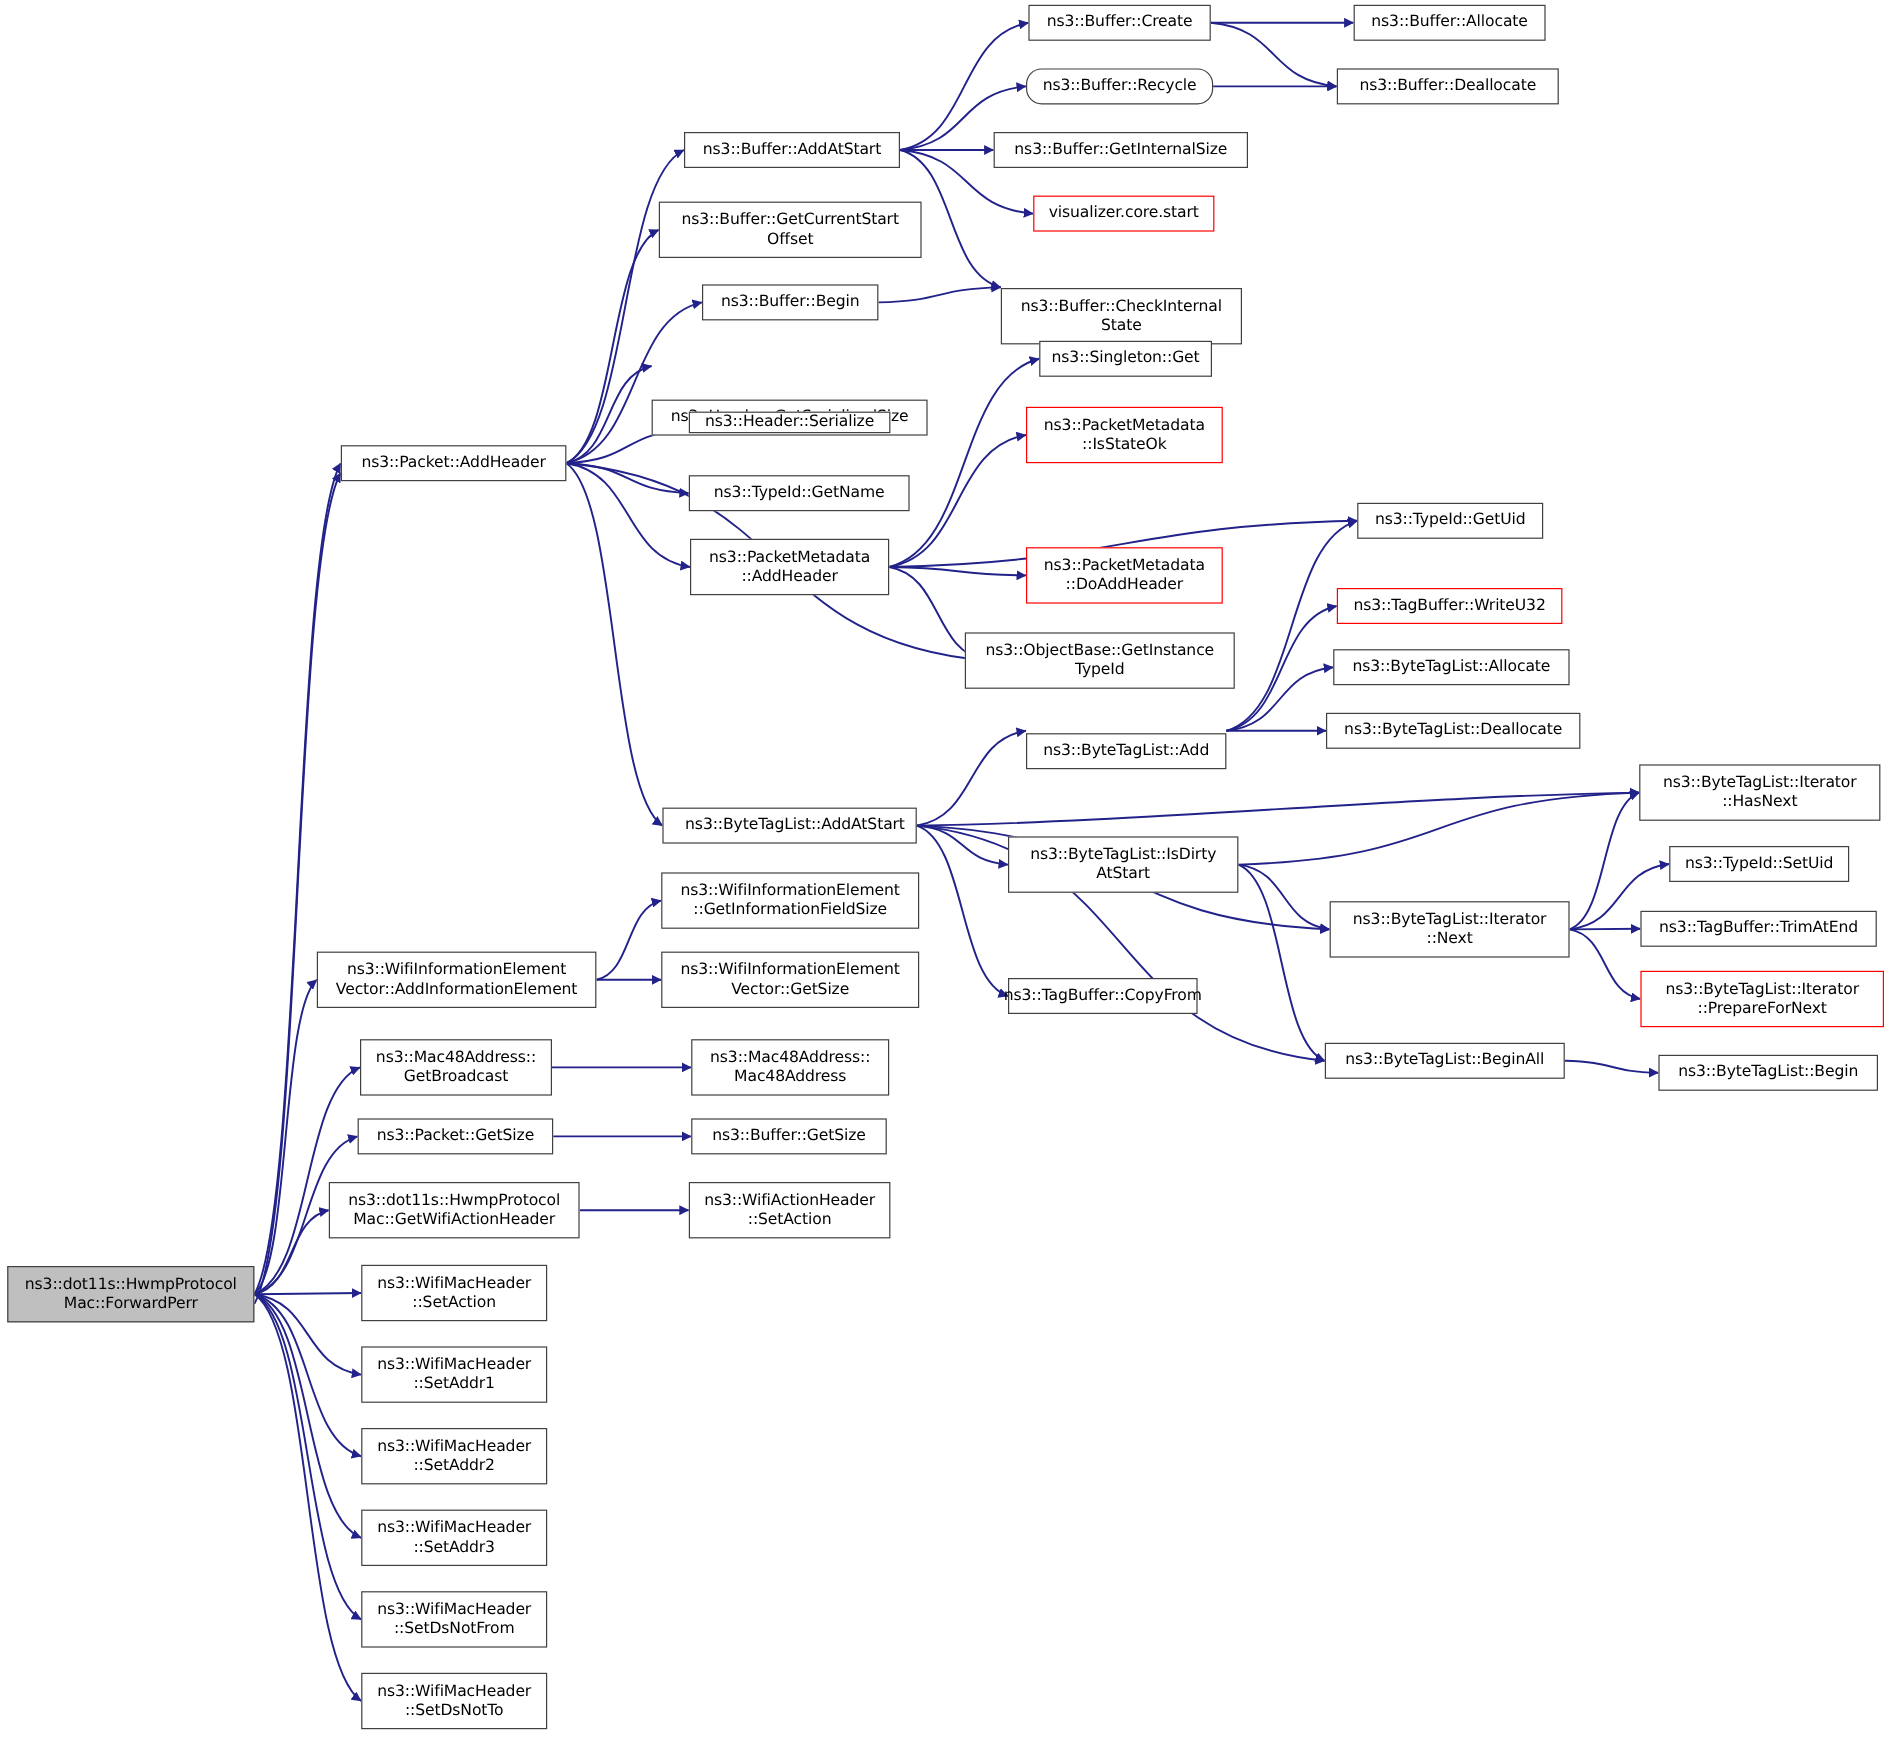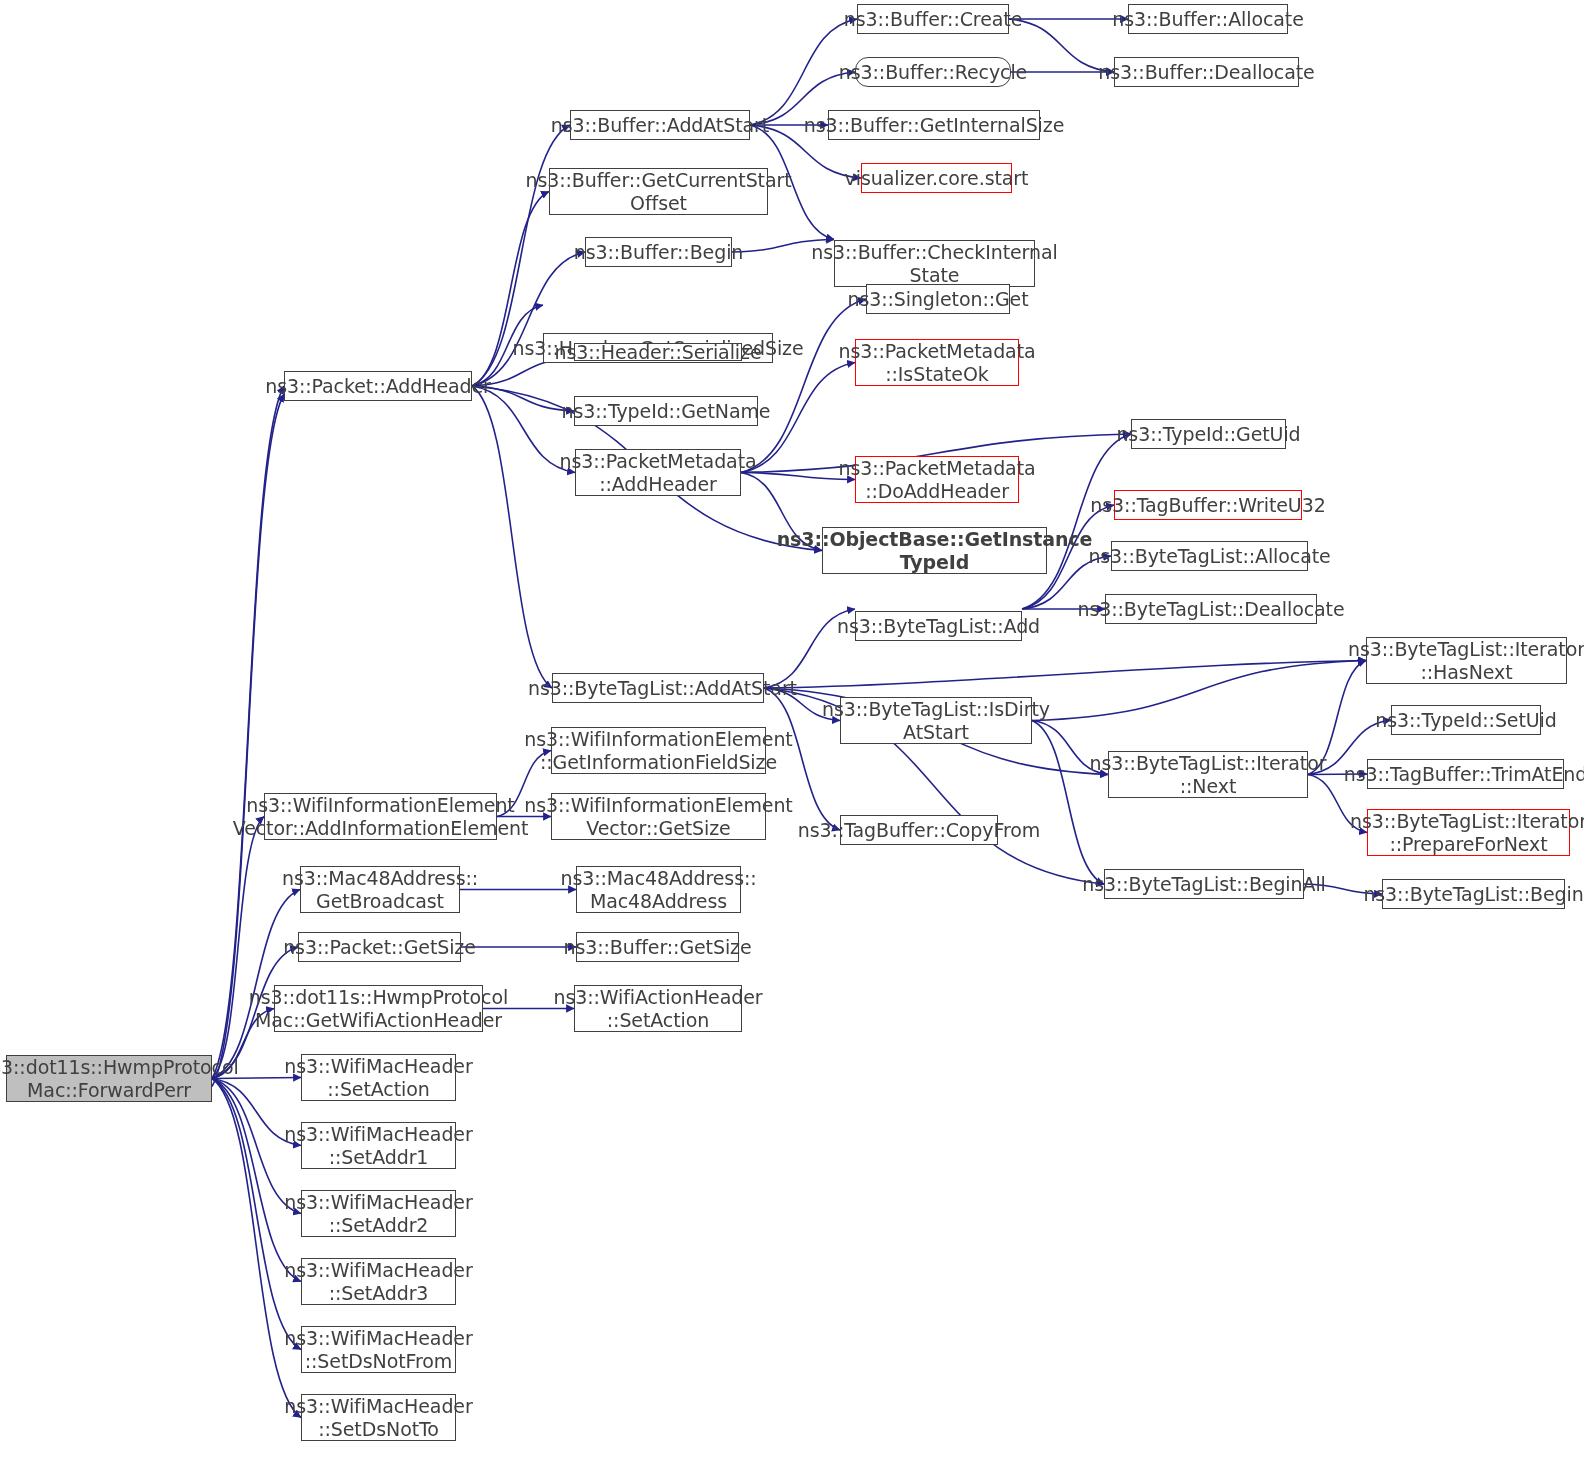--- a/index.html
+++ b/index.html
@@ -8,22 +8,22 @@
   #edges{position:absolute;left:0;top:0;width:1584px;height:1463px;pointer-events:none;}
   .node{
     position:absolute;
     box-sizing:border-box;
     display:flex;
     align-items:center;
     justify-content:center;
     text-align:center;
     background:#ffffff;
     border:1px solid #404040;
-    color:#404040;
-    font-size:19px;
+    color:#000000;
+    font-size:13px;
     line-height:1.18;
     letter-spacing:-0.1px;
     white-space:pre-line;
     padding:0 3px;
   }
   .node.red{border-color:#ff0000;}
   .node.root{background:#bfbfbf;border-color:#404040;}
 </style>
 </head>
 <body>
@@ -115,21 +115,21 @@
 ::IsStateOk</div>
       <div class="node" style="left: 574px; top: 343px; width: 168px; height: 18px;">ns3::Header::Serialize</div>
       <div class="node" style="left: 284px; top: 371px; width: 188px; height: 30px;">ns3::Packet::AddHeader</div>
       <div class="node" style="left: 574px; top: 396px; width: 184px; height: 30px;">ns3::TypeId::GetName</div>
       <div class="node" style="left: 1131px; top: 419px; width: 155px; height: 30px;">ns3::TypeId::GetUid</div>
       <div class="node" style="left: 575px; top: 449px; width: 166px; height: 47px;">ns3::PacketMetadata
 ::AddHeader</div>
       <div class="node red" style="left: 855px; top: 456px; width: 164px; height: 47px;">ns3::PacketMetadata
 ::DoAddHeader</div>
       <div class="node red" style="left: 1114px; top: 490px; width: 188px; height: 30px;">ns3::TagBuffer::WriteU32</div>
-      <div class="node" style="left: 822px; top: 527px; width: 225px; height: 47px; font-weight: bold;">ns3::ObjectBase::GetInstance
+      <div class="node" style="left: 804px; top: 527px; width: 225px; height: 47px;">ns3::ObjectBase::GetInstance
 TypeId</div>
       <div class="node" style="left: 1111px; top: 541px; width: 197px; height: 30px;">ns3::ByteTagList::Allocate</div>
       <div class="node" style="left: 855px; top: 611px; width: 167px; height: 30px;">ns3::ByteTagList::Add</div>
       <div class="node" style="left: 1105px; top: 594px; width: 212px; height: 30px;">ns3::ByteTagList::Deallocate</div>
       <div class="node" style="left: 1366px; top: 637px; width: 201px; height: 47px;">ns3::ByteTagList::Iterator
 ::HasNext</div>
       <div class="node" style="left: 552px; top: 673px; width: 212px; height: 30px; padding-left: 12px;">ns3::ByteTagList::AddAtStart</div>
       <div class="node" style="left: 840px; top: 697px; width: 192px; height: 47px;">ns3::ByteTagList::IsDirty
 AtStart</div>
       <div class="node" style="left: 1391px; top: 705px; width: 150px; height: 30px;">ns3::TypeId::SetUid</div>

